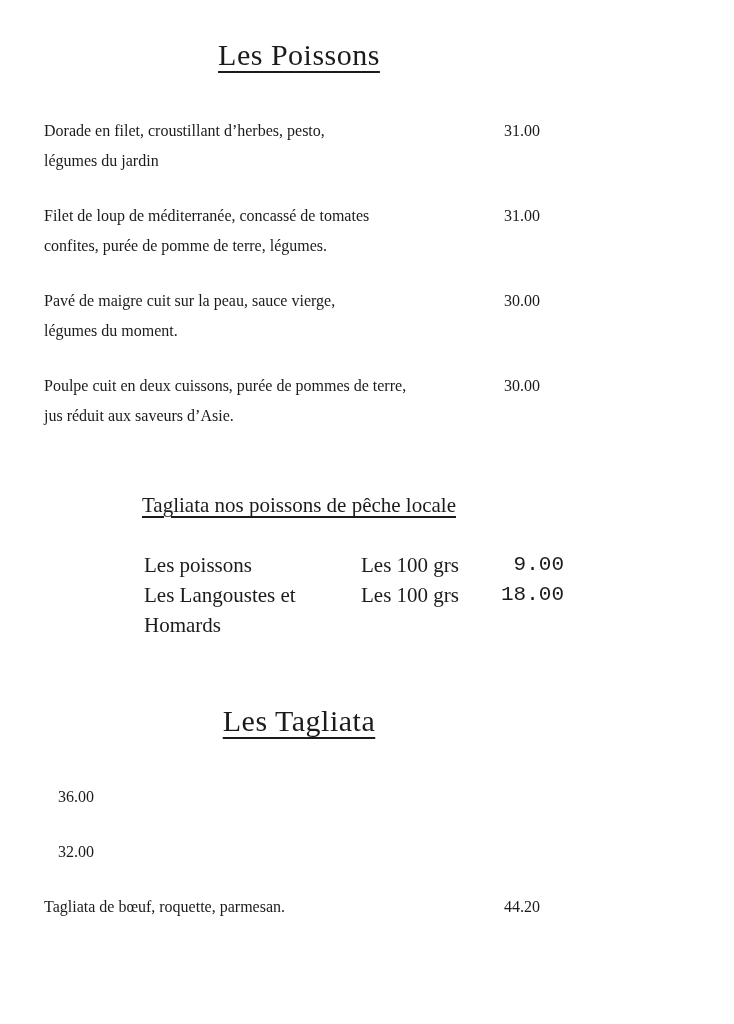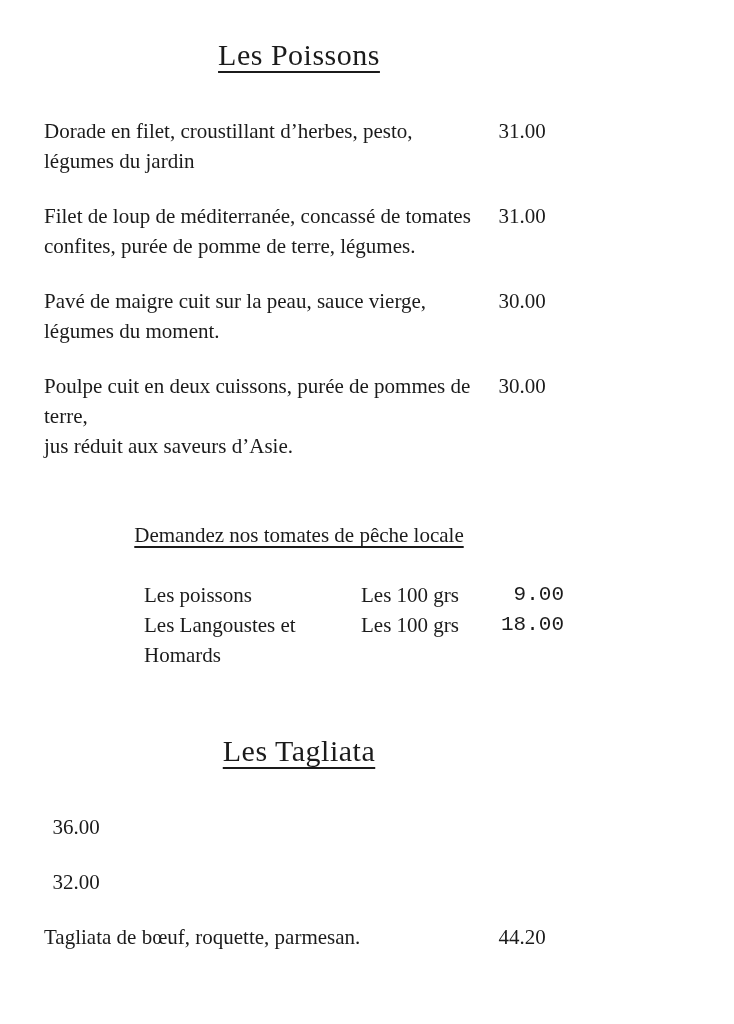--- a/index.html
+++ b/index.html
@@ -31,21 +31,21 @@
     text-underline-offset: 6px;
     text-decoration-thickness: 1.5px;
   }
   .items {
     display: block;
   }
   .item {
     display: flex;
     justify-content: space-between;
     align-items: flex-start;
-    font-size: 21px;
+    font-size: 16px;
     line-height: 30px;
     margin-bottom: 25px;
   }
   .item-text {
     white-space: pre-line;
     max-width: 575px;
   }
   .item-price {
     min-width: 64px;
     text-align: center;
@@ -102,21 +102,21 @@
 légumes du moment.</div>
       <div class="item-price">30.00</div>
     </div>
     <div class="item">
       <div class="item-text">Poulpe cuit en deux cuissons, purée de pommes de terre,
 jus réduit aux saveurs d’Asie.</div>
       <div class="item-price">30.00</div>
     </div>
   </div>
 
-  <h2 class="sub-heading"><span>Demandez nos tomates de pêche locale</span></h2>
+  <h2 class="sub-heading"><span>Tagliata nos poissons de pêche locale</span></h2>
 
   <div class="catch-table">
     <div class="catch-row">
       <span class="catch-name">Les poissons</span>
       <span class="catch-unit">Les 100 grs</span>
       <span class="catch-price">9.00</span>
     </div>
     <div class="catch-row">
       <span class="catch-name">Les Langoustes et Homards</span>
       <span class="catch-unit">Les 100 grs</span>

